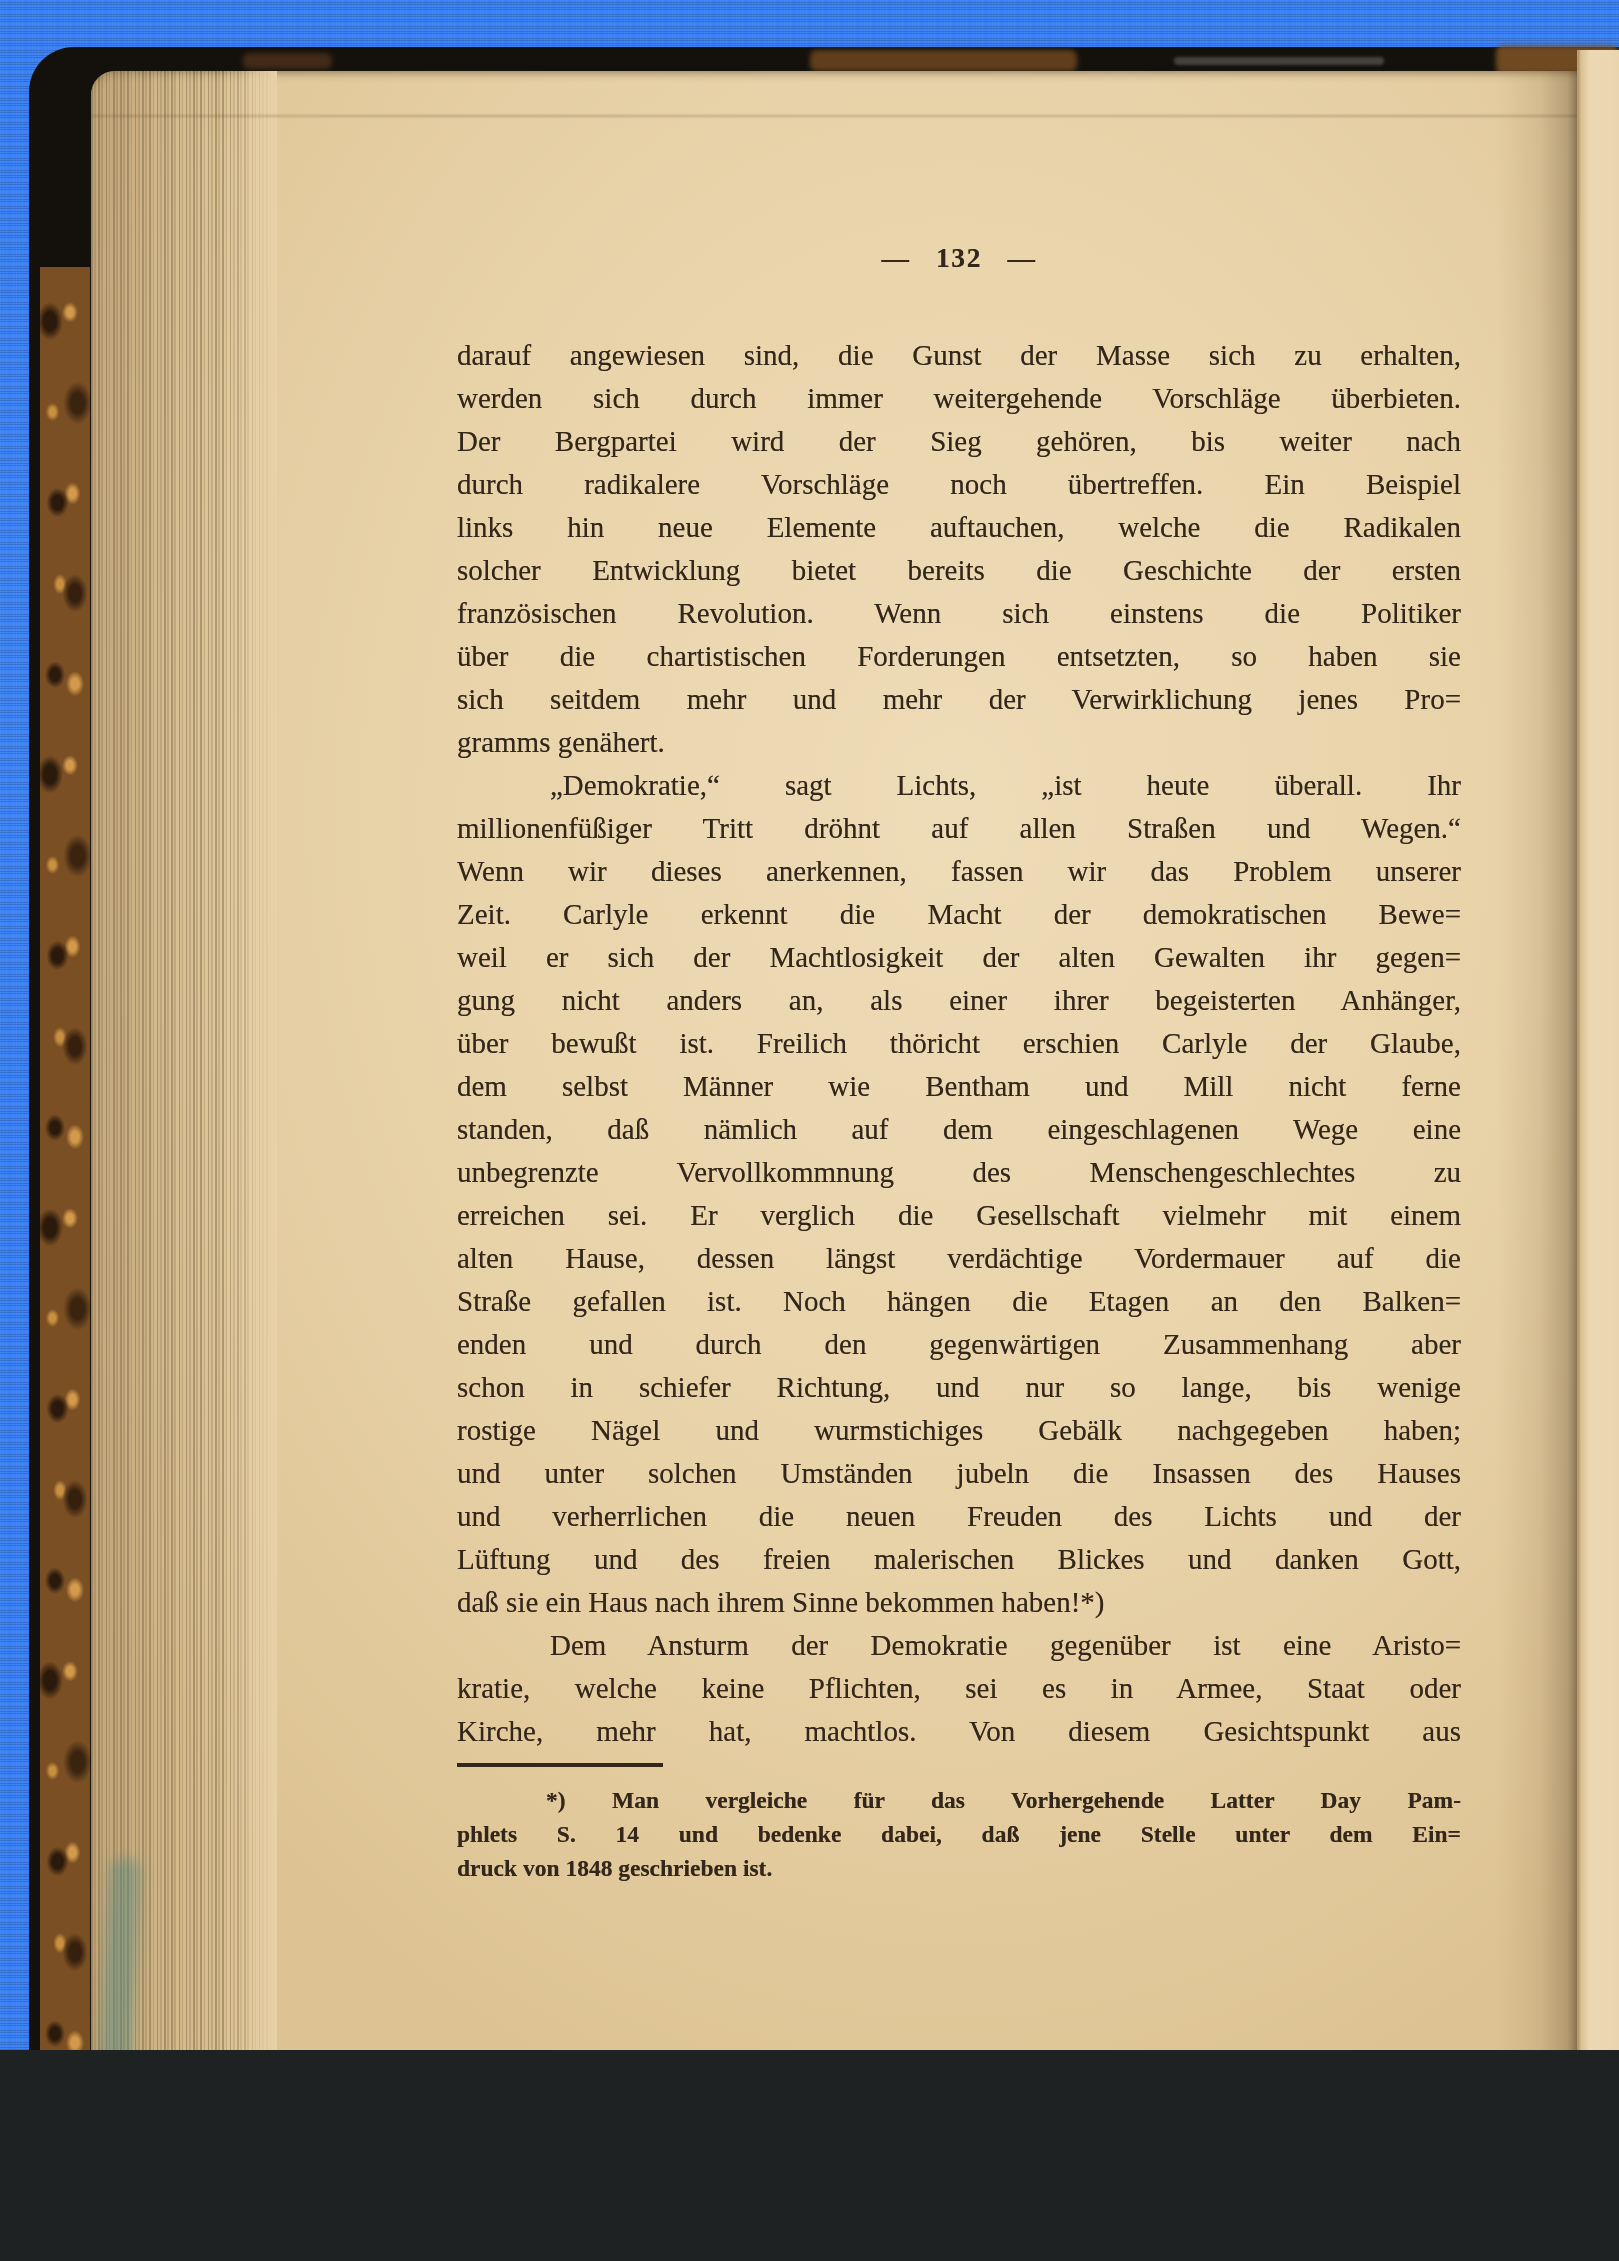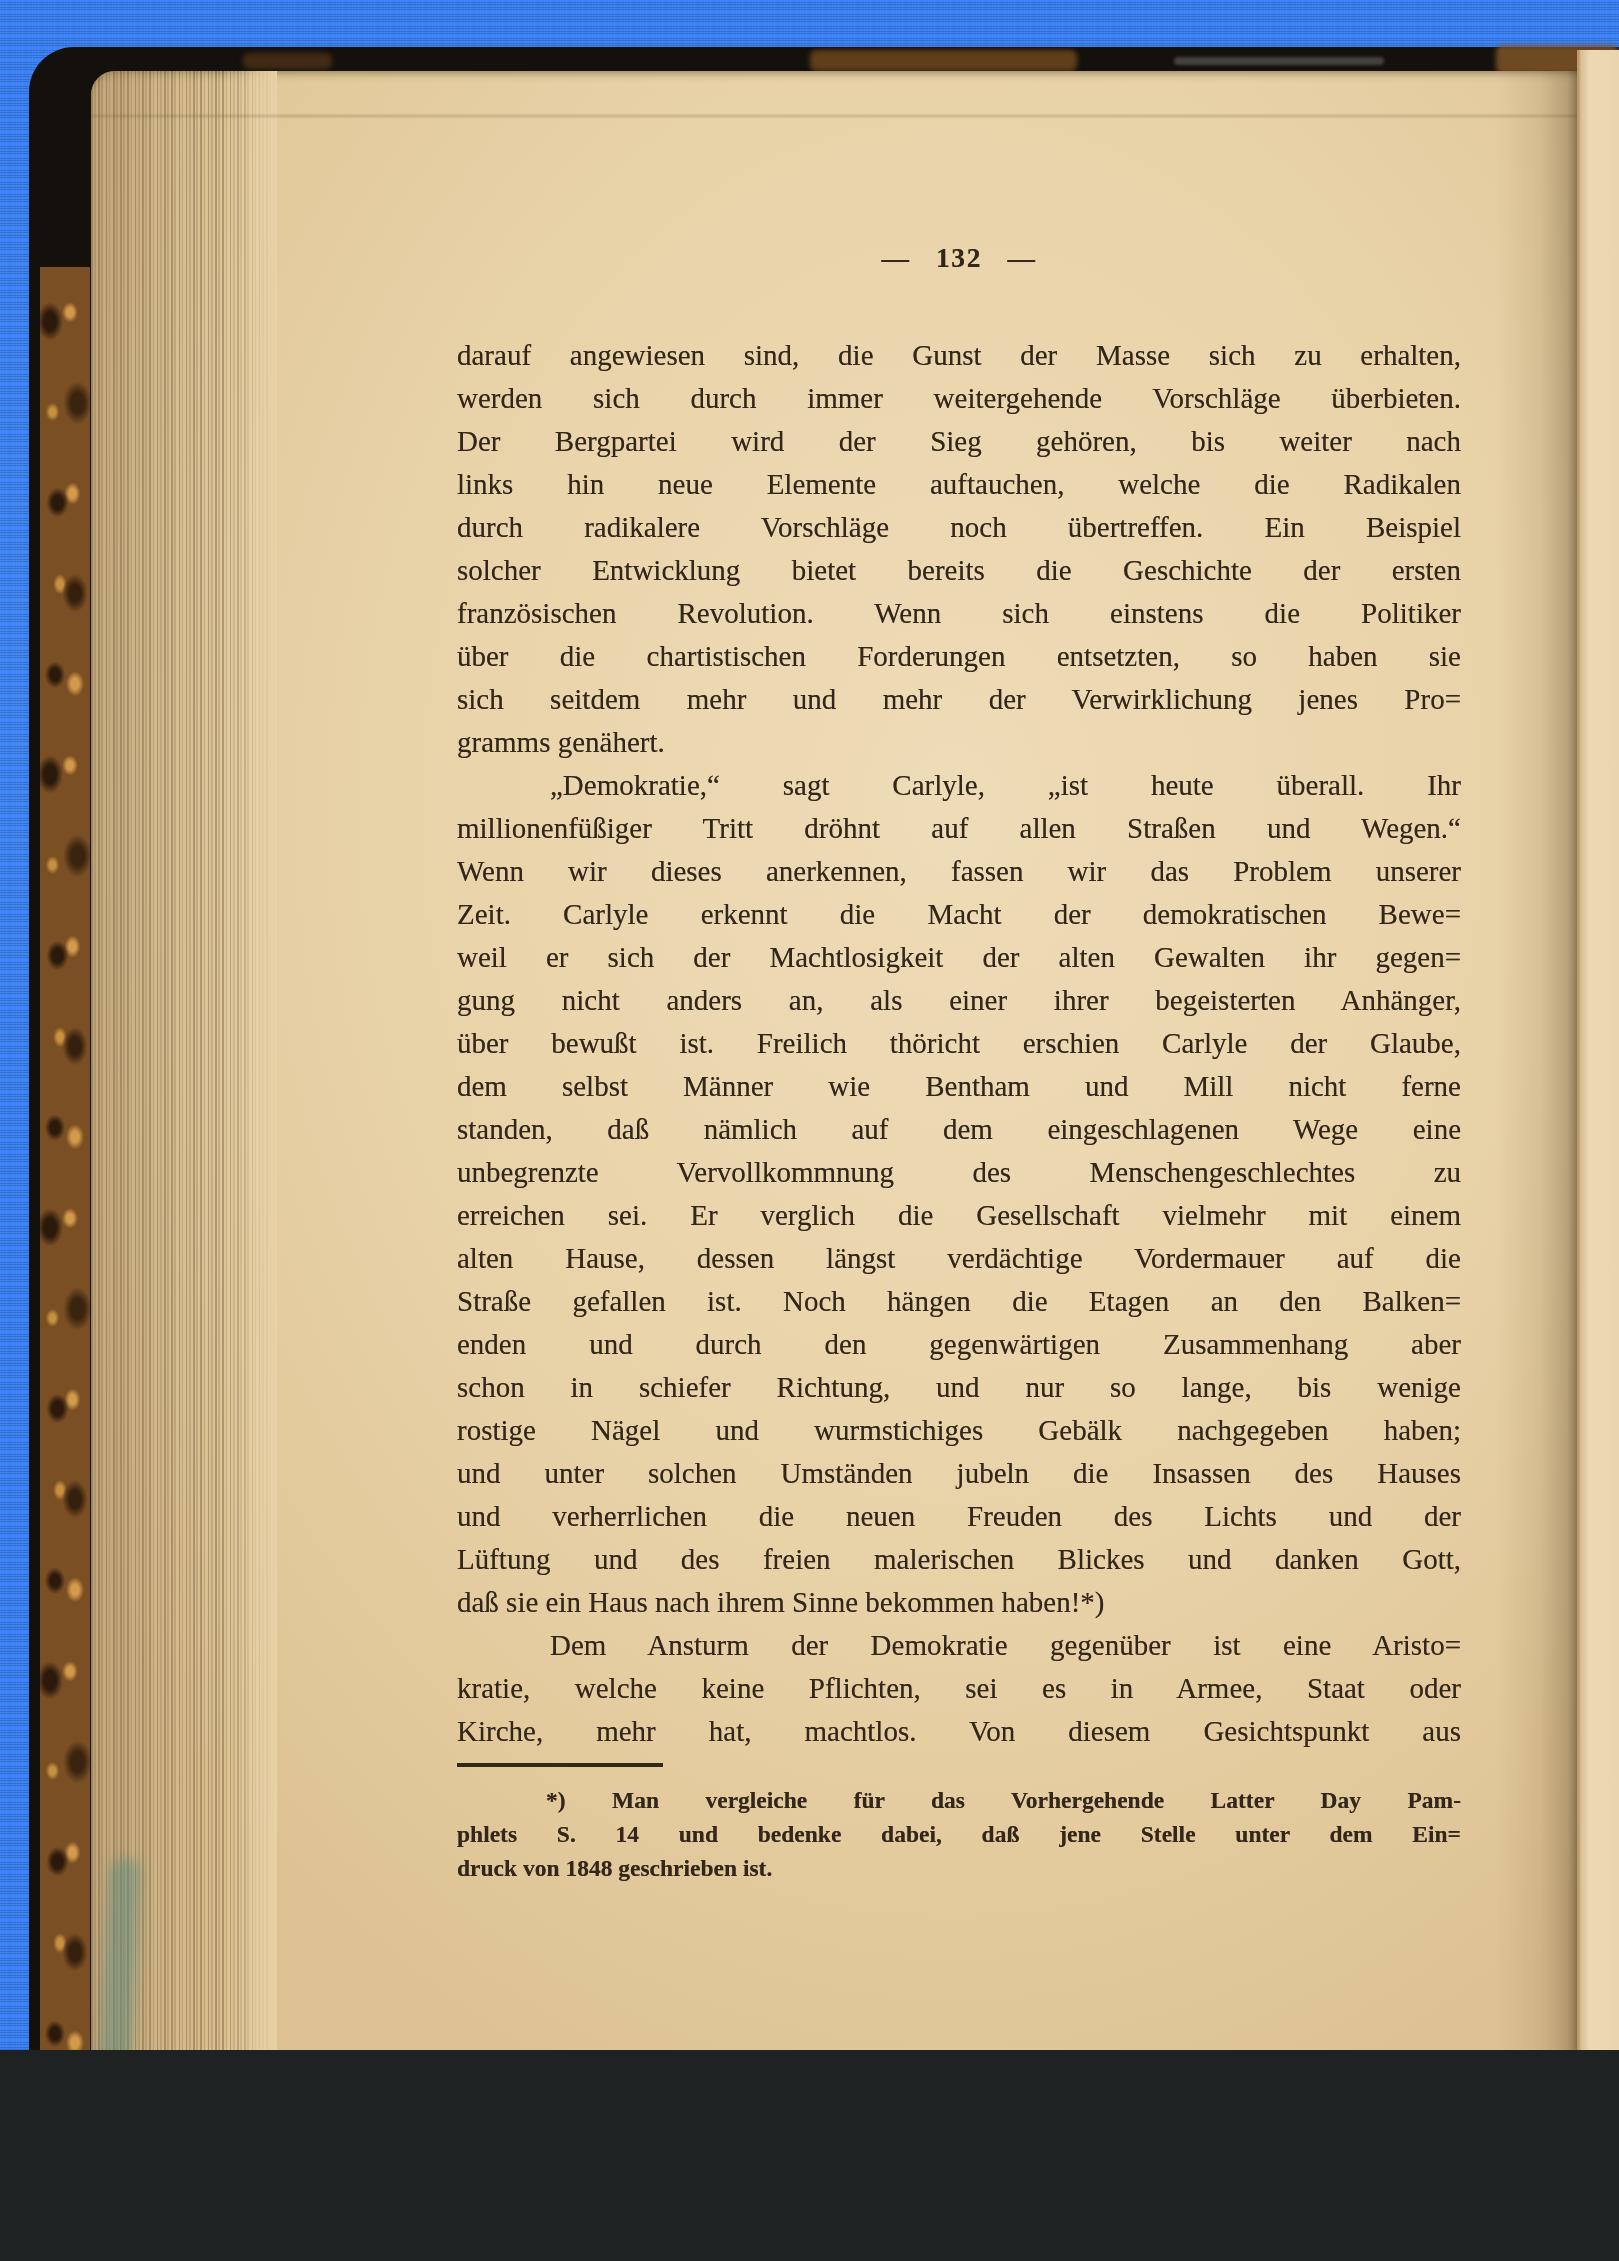--- a/index.html
+++ b/index.html
@@ -100,28 +100,28 @@
   <div class="wedge"></div>
 
   <div class="next-page"></div>
 
   <div class="page-number">—   132   —</div>
 
   <div class="main-text">
       <div class="tline">darauf angewiesen sind, die Gunst der Masse sich zu erhalten,</div>
       <div class="tline">werden sich durch immer weitergehende Vorschläge überbieten.</div>
       <div class="tline">Der Bergpartei wird der Sieg gehören, bis weiter nach</div>
+      <div class="tline">durch radikalere Vorschläge noch übertreffen.  Ein Beispiel</div>
       <div class="tline">links hin neue Elemente auftauchen, welche die Radikalen</div>
-      <div class="tline">durch radikalere Vorschläge noch übertreffen.  Ein Beispiel</div>
       <div class="tline">solcher Entwicklung bietet bereits die Geschichte der ersten</div>
       <div class="tline">französischen Revolution.  Wenn sich einstens die Politiker</div>
       <div class="tline">über die chartistischen Forderungen entsetzten, so haben sie</div>
       <div class="tline">sich seitdem mehr und mehr der Verwirklichung jenes Pro=</div>
       <div class="tline ragged">gramms genähert.</div>
-      <div class="tline indent">„Demokratie,“ sagt Carlyle, „ist heute überall.  Ihr</div>
+      <div class="tline indent">„Demokratie,“ sagt Lichts, „ist heute überall.  Ihr</div>
       <div class="tline">millionenfüßiger Tritt dröhnt auf allen Straßen und Wegen.“</div>
       <div class="tline">Wenn wir dieses anerkennen, fassen wir das Problem unserer</div>
       <div class="tline">Zeit.  Carlyle erkennt die Macht der demokratischen Bewe=</div>
       <div class="tline">weil er sich der Machtlosigkeit der alten Gewalten ihr gegen=</div>
       <div class="tline">gung nicht anders an, als einer ihrer begeisterten Anhänger,</div>
       <div class="tline">über bewußt ist.  Freilich thöricht erschien Carlyle der Glaube,</div>
       <div class="tline">dem selbst Männer wie Bentham und Mill nicht ferne</div>
       <div class="tline">standen, daß nämlich auf dem eingeschlagenen Wege eine</div>
       <div class="tline">unbegrenzte Vervollkommnung des Menschengeschlechtes zu</div>
       <div class="tline">erreichen sei.  Er verglich die Gesellschaft vielmehr mit einem</div>

